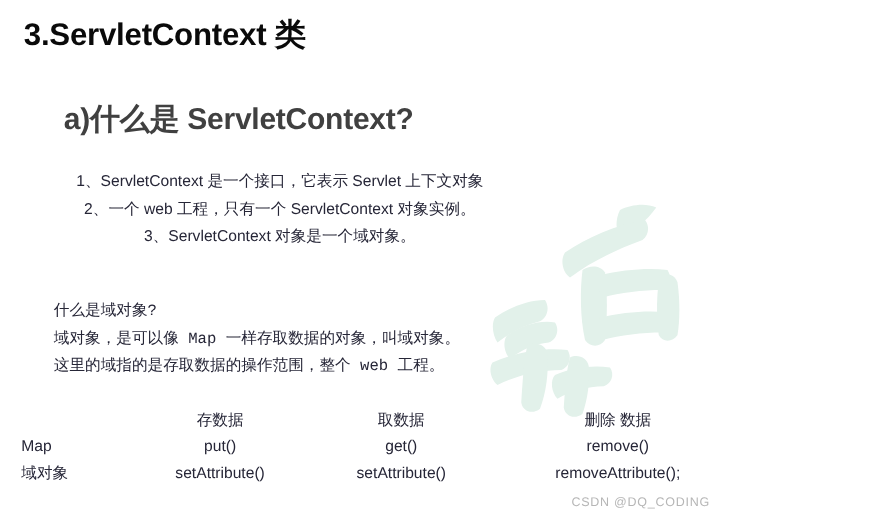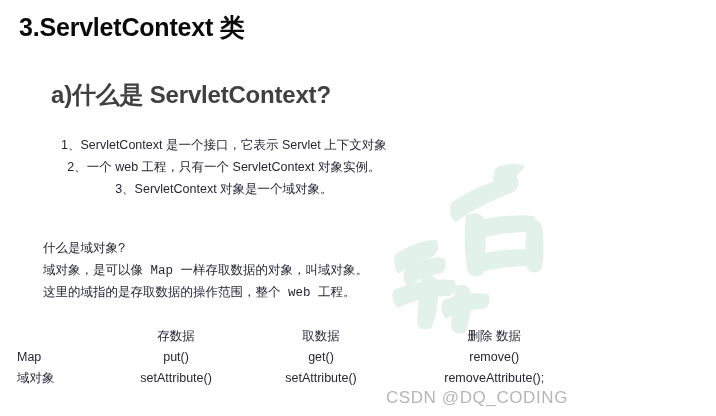--- a/index.html
+++ b/index.html
@@ -105,21 +105,21 @@
   #api-table td.c-store { width: 150px; text-align: center; }
   #api-table td.c-get   { width: 150px; text-align: center; }
   #api-table td.c-del   { width: 170px; text-align: center; padding-left: 18px; }
   #api-table tr.head td { }
 
   
   #csdn-watermark {
     position: absolute;
     right: 12px;
     bottom: 8px;
-    font-size: 17px;
+    font-size: 10px;
     color: #b6b6b6;
     letter-spacing: 0.6px;
     white-space: nowrap;
     z-index: 4;
   }
 </style>
 </head>
 <body>
 
 <div id="page">

